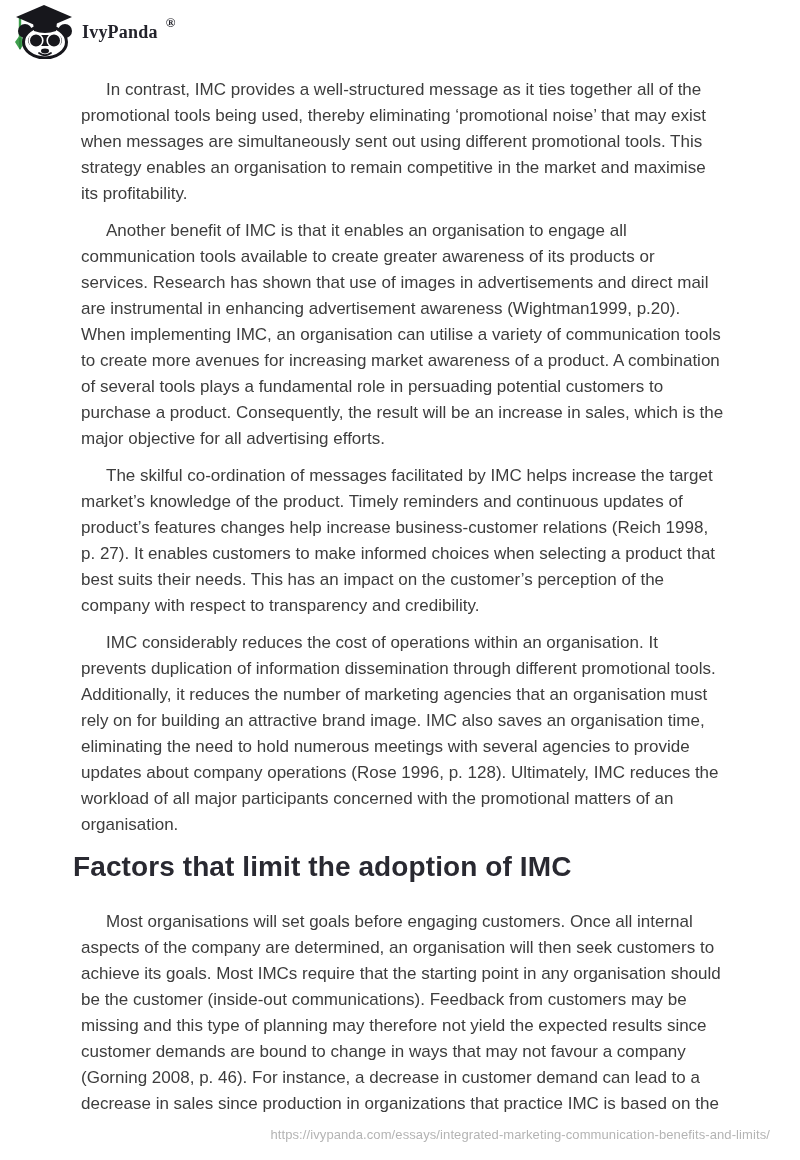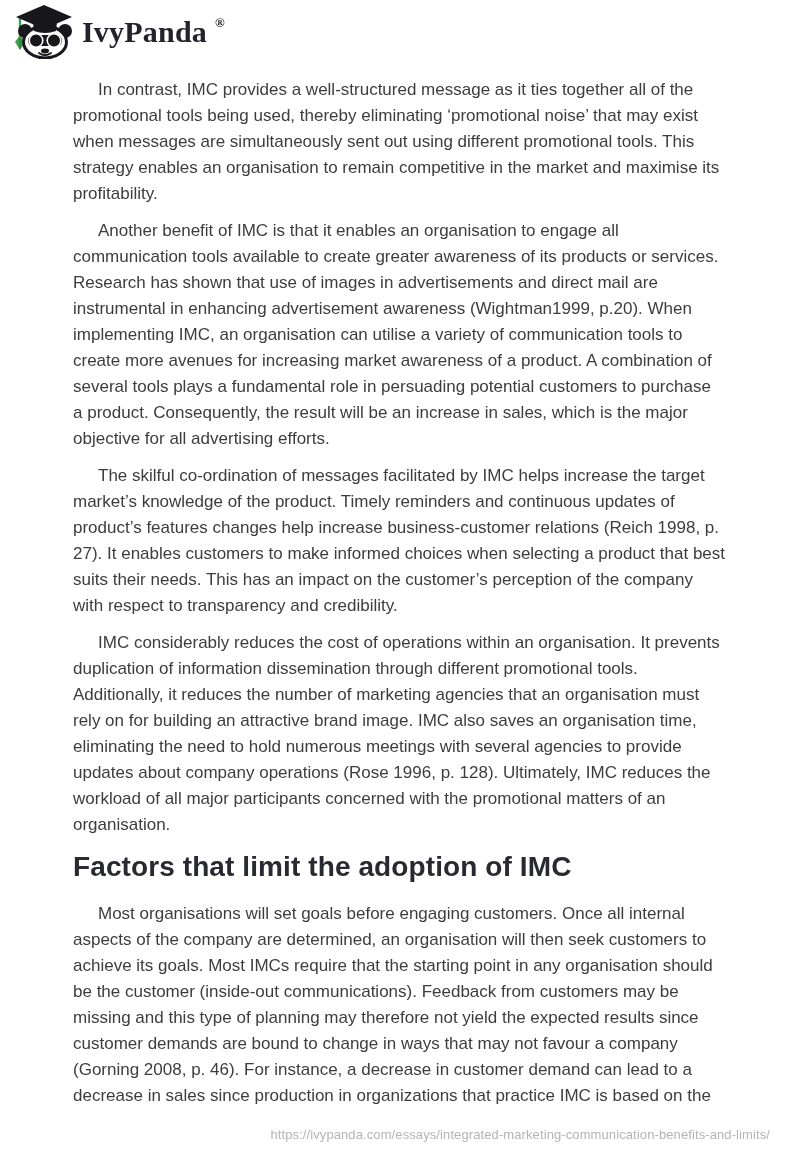--- a/index.html
+++ b/index.html
@@ -20,21 +20,21 @@
     position: absolute;
     top: 5px; left: 13px;
     display: flex;
     align-items: center;
     gap: 7px;
   }
   .brand-icon { width: 62px; height: 54px; display: block; }
   .brand-text {
     font-family: "Liberation Serif", serif;
     font-weight: 700;
-    font-size: 30px;
+    font-size: 18px;
     color: #23232b;
     letter-spacing: 0.2px;
     line-height: 1;
   }
   .brand-reg {
     font-family: "Liberation Serif", serif;
     font-weight: 700;
     font-size: 13px;
     color: #23232b;
     vertical-align: super;
@@ -50,29 +50,29 @@
     letter-spacing: 0.1px;
   }
   
   .content {
     position: absolute;
     top: 77px;
     left: 73px;
     width: 652px;
   }
   .content p {
-    margin: 0 0 11px 0;
+    margin: 0 0 11px 8px;
     font-size: 17px;
     line-height: 26px;
     color: #3d3d3d;
     text-indent: 25px;
     text-align: left;
   }
   .section-heading {
-    margin: 5px 0 16px 0;
+    margin: 5px 0 24px 0;
     font-size: 28px;
     line-height: 36px;
     font-weight: 700;
     color: #292931;
     letter-spacing: 0.1px;
   }
   
   .footer-url {
     position: absolute;
     top: 1127px;

